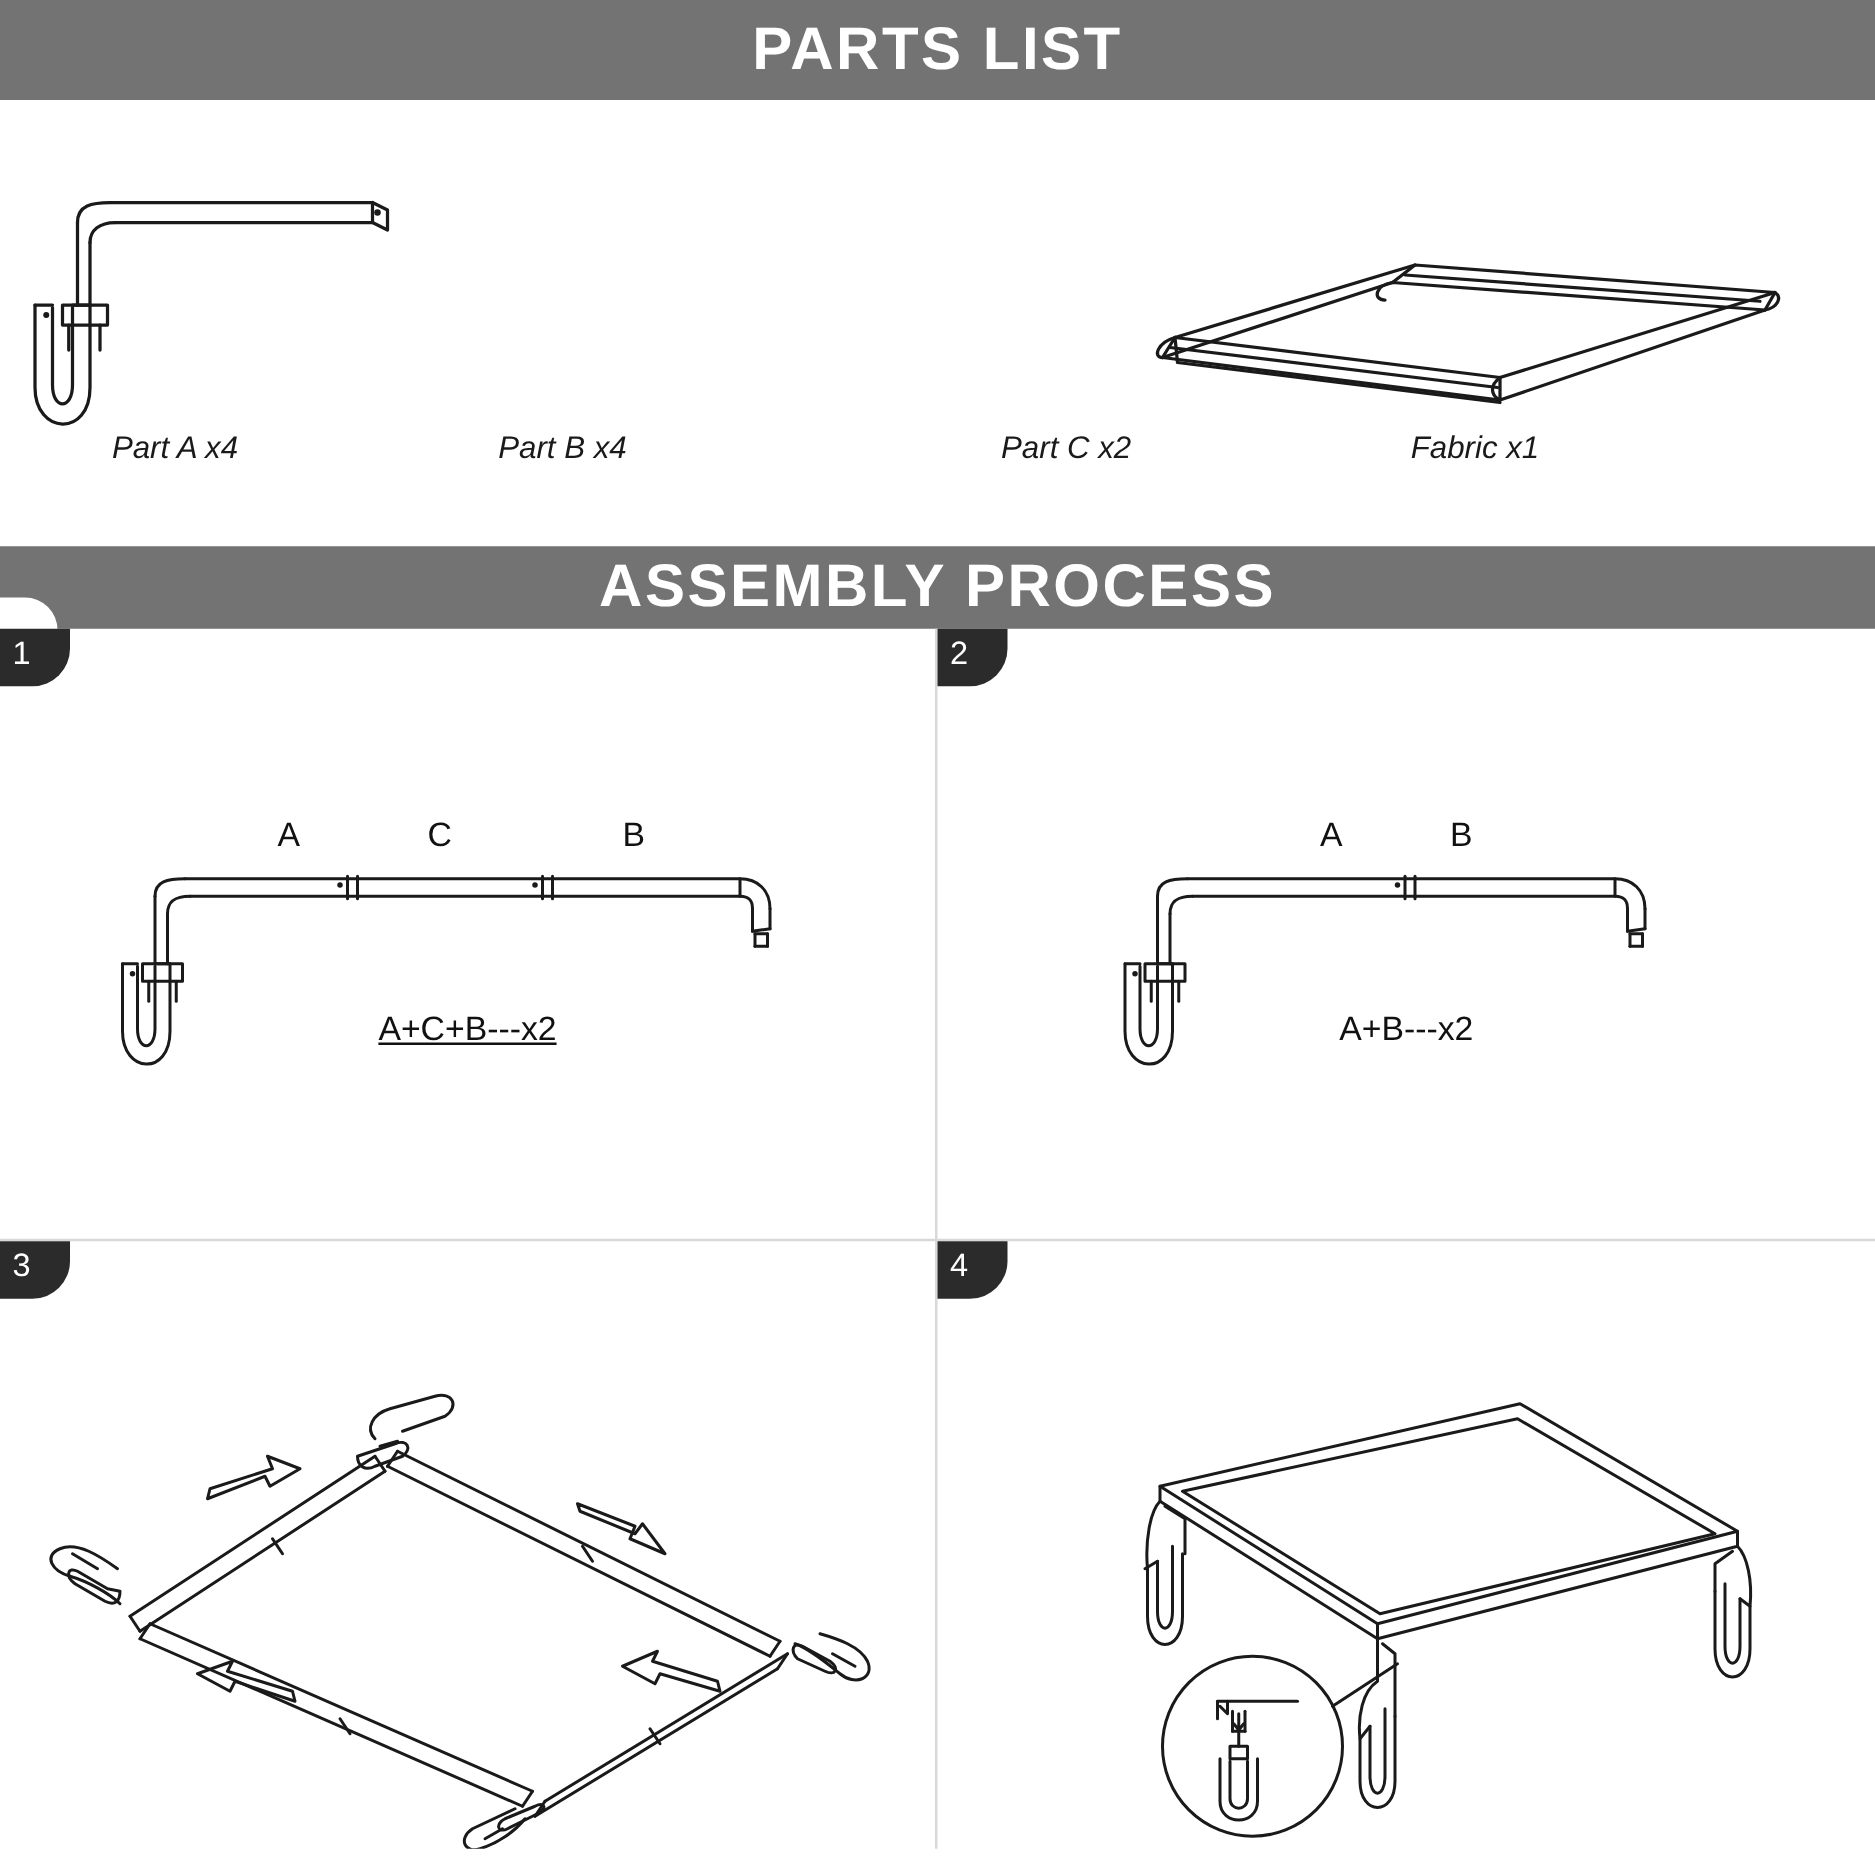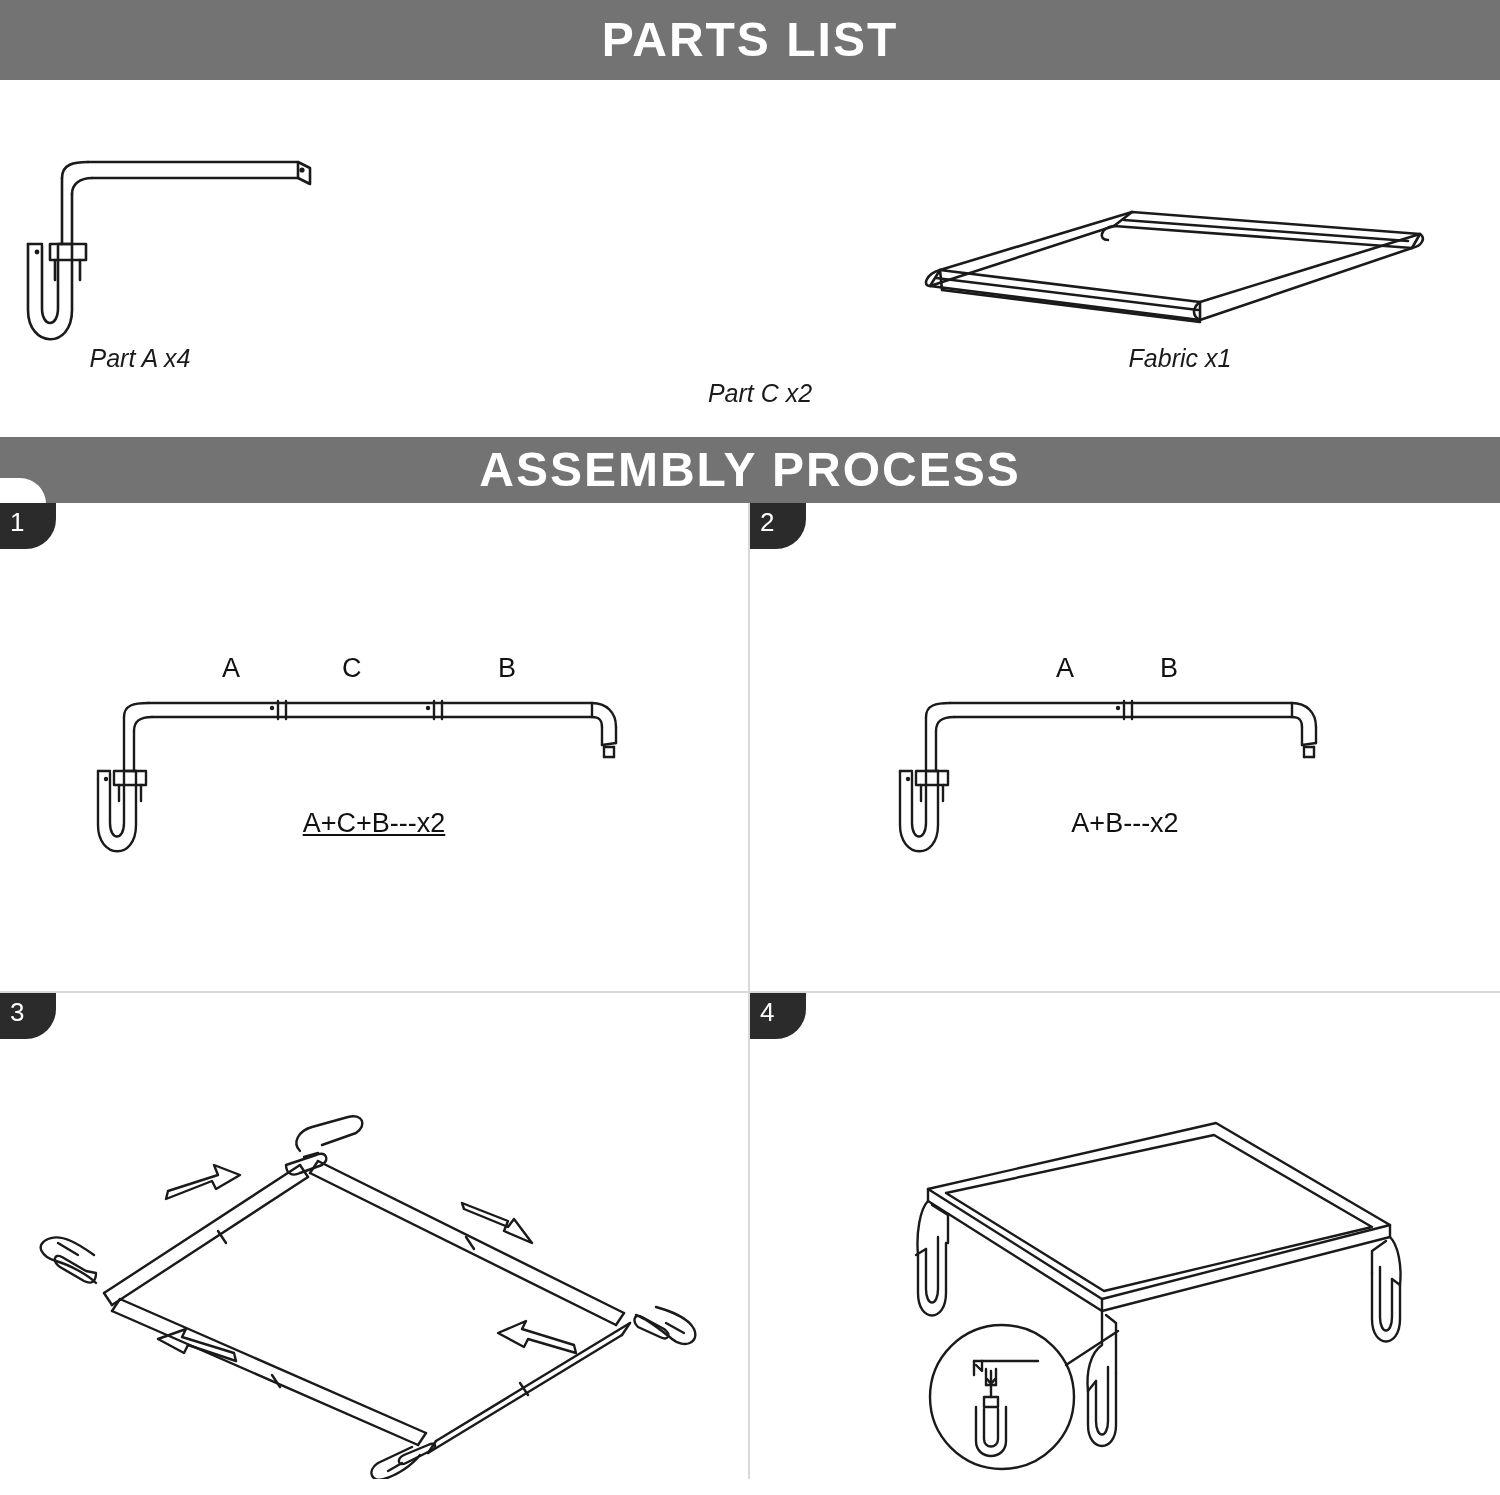--- a/index.html
+++ b/index.html
@@ -161,33 +161,57 @@
           <path d="M32 152 L32 214 C32 234 48 234 48 214 L48 152"></path>
           <path d="M18 150 L32 150"></path>
           <path d="M48 150 L62 150"></path>
           <circle cx="27" cy="158" r="2.4" fill="#1a1a1a" stroke="none"></circle>
         </g>
       </svg>
     </div>
     <div class="part-label" style="position:absolute; left:0; top:250px; width:260px; text-align:center;">Part A x4</div>
   </div>
 
+  <div class="part" style="left:290px; top:14px; width:330px;">
+    <div class="part-art">
+      <svg width="330" height="250" viewBox="0 0 330 250">
+        <g fill="none" stroke="#1a1a1a" stroke-width="2.6" stroke-linejoin="round" stroke-linecap="round">
+
+          <path d="M22 291 L240 291 L240 307 L26 307"></path>
+          <path d="M10 293 L22 291 L22 307 L10 309 Z"></path>
+          <path d="M14 298 L14 312"></path>
+
+          <path d="M240 291 C256 291 266 300 266 316"></path>
+          <path d="M240 307 C250 307 252 312 252 318"></path>
+          <path d="M266 316 L266 336"></path>
+          <path d="M252 318 L252 338"></path>
+          <path d="M252 338 L266 336"></path>
+          <path d="M254 340 L264 340"></path>
+          <path d="M254 340 L254 352"></path>
+          <path d="M264 340 L264 352"></path>
+          <path d="M254 352 L264 352"></path>
+          <circle cx="232" cy="298" r="2.4" fill="#1a1a1a" stroke="none"></circle>
+        </g>
+      </svg>
+    </div>
+    <div class="part-label" style="position:absolute; left:30px; top:250px; width:260px; text-align:center;">Part B x4</div>
+  </div>
 
   <div class="part" style="left:615px; top:14px; width:290px;">
     <div class="part-art">
       <svg width="290" height="250" viewBox="0 0 290 250">
         <g fill="none" stroke="#1a1a1a" stroke-width="2.6" stroke-linejoin="round" stroke-linecap="round">
           <path d="M36 292 L248 292 L248 308 L36 308 Z"></path>
           <path d="M24 294 L36 292 L36 308 L24 310 Z"></path>
           <path d="M28 299 L28 312"></path>
           <circle cx="240" cy="300" r="2.4" fill="#1a1a1a" stroke="none"></circle>
         </g>
       </svg>
     </div>
-    <div class="part-label" style="position:absolute; left:0px; top:250px; width:290px; text-align:center;margin-top:35px;">Part C x2</div>
+    <div class="part-label" style="position:absolute; left:0px; top:250px; width:290px; text-align:right;">Part C x2</div>
   </div>
 
   <div class="part" style="left:900px; top:14px; width:560px;">
     <div class="part-art">
       <svg width="560" height="250" viewBox="0 0 560 250">
         <g fill="none" stroke="#1a1a1a" stroke-width="2.6" stroke-linejoin="round" stroke-linecap="round">
 
           <path d="M232 118 L520 140 L300 208 L40 176 Z"></path>
 
           <path d="M214 132 L512 154 L300 226 L30 192 Z"></path>

